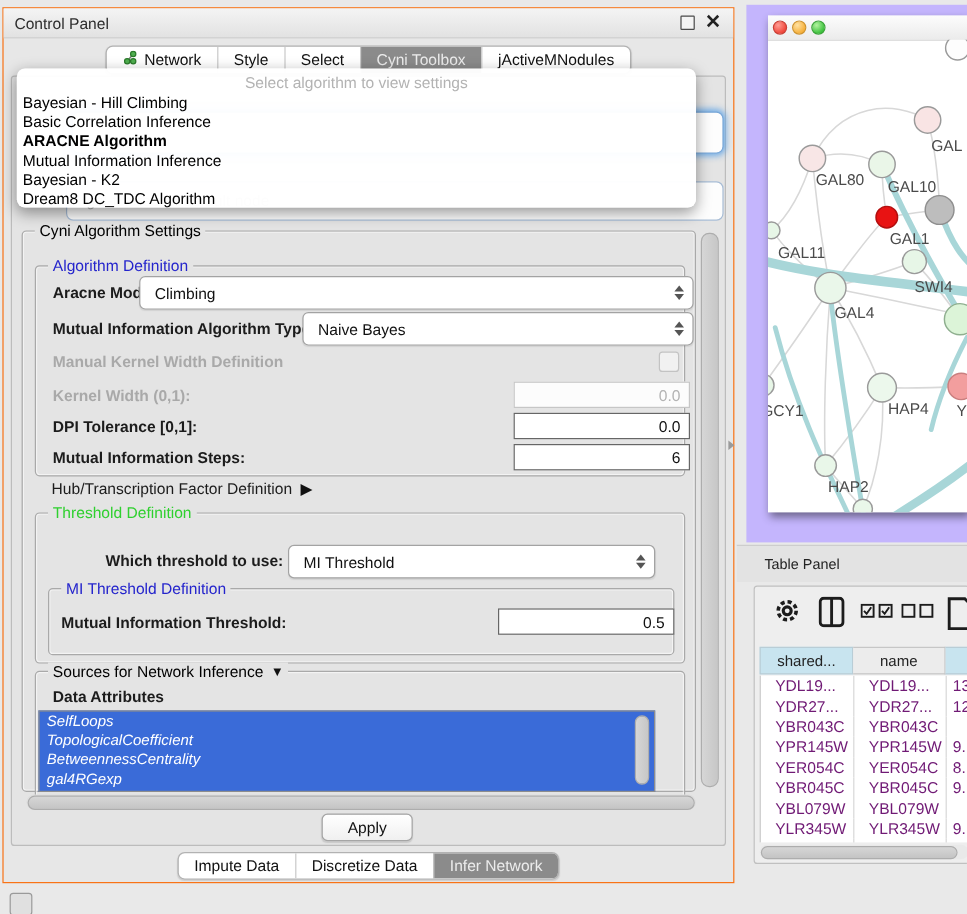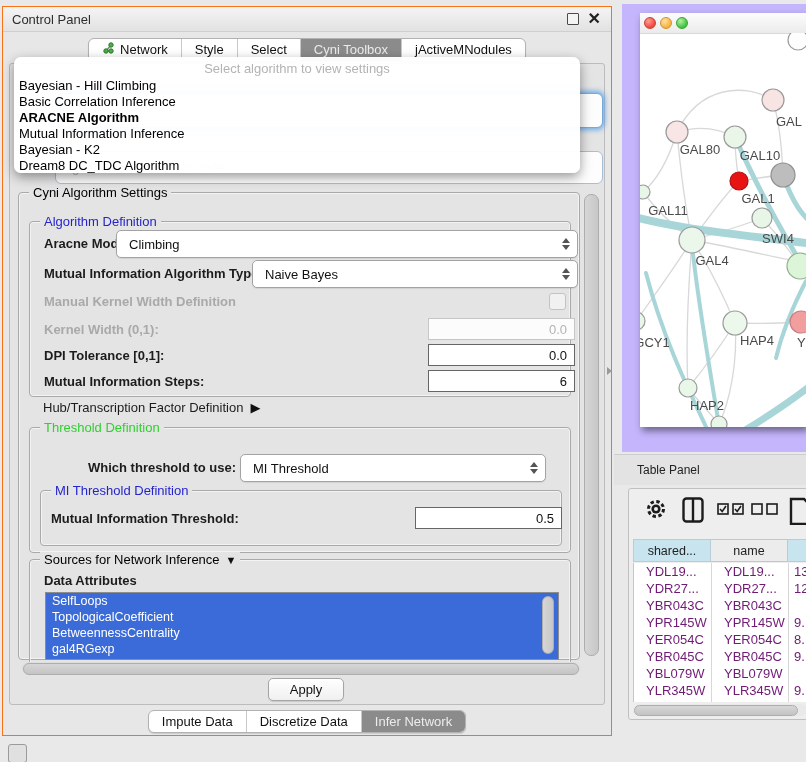--- a/index.html
+++ b/index.html
@@ -190,21 +190,21 @@
             </div>
           </div>
         </div>
 
         <div class="abs group" style="left:10px;top:366px;width:540px;height:108px;">
           <div class="group-label" style="display:flex;align-items:center;gap:6px;">
             <span>Sources for Network Inference</span>
             <span style="font-size:11px;color:#111;">▼</span>
           </div>
           <span class="abs lbl bold" style="left:14px;top:13px;">Data Attributes</span>
-          <div id="attr-list" class="abs" style="left:15px;top:32px;width:512px;height:66px;">
+          <div id="attr-list" class="abs" style="left:2px;top:32px;width:512px;height:66px;font-style:italic;">
             <div class="abs scroll-thumb" style="right:4px;top:3px;width:10px;height:56px;"></div>
           <div class="li">SelfLoops</div>
               <div class="li">TopologicalCoefficient</div>
               <div class="li">BetweennessCentrality</div>
               <div class="li">gal4RGexp</div>
             </div>
         </div>
       </div>
 
       <div class="abs scroll-thumb" style="left:574px;top:130px;width:13px;height:460px;"></div>

